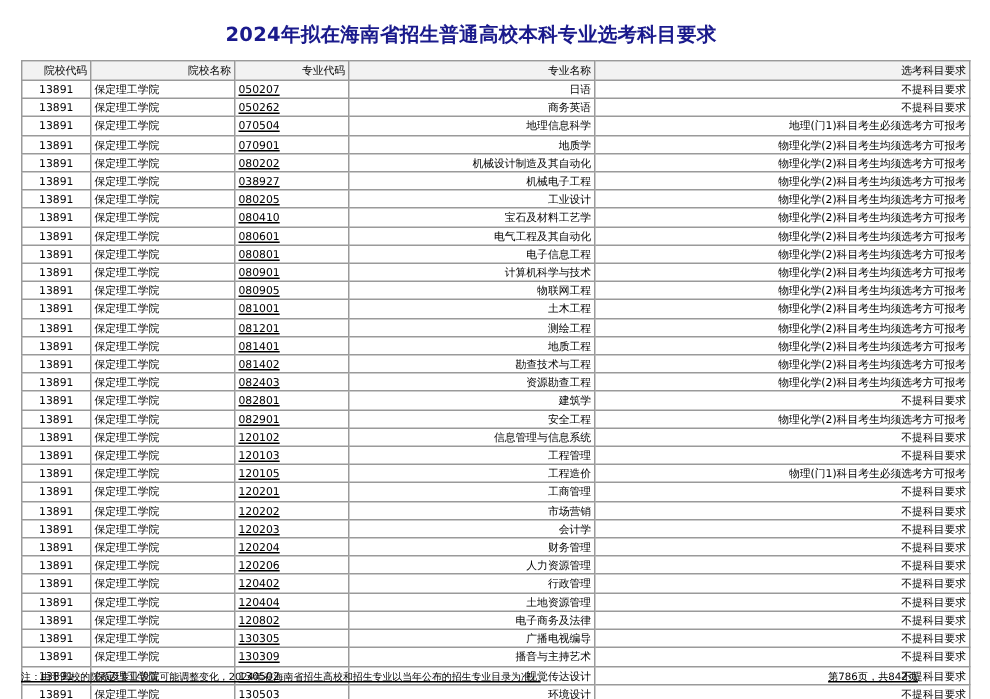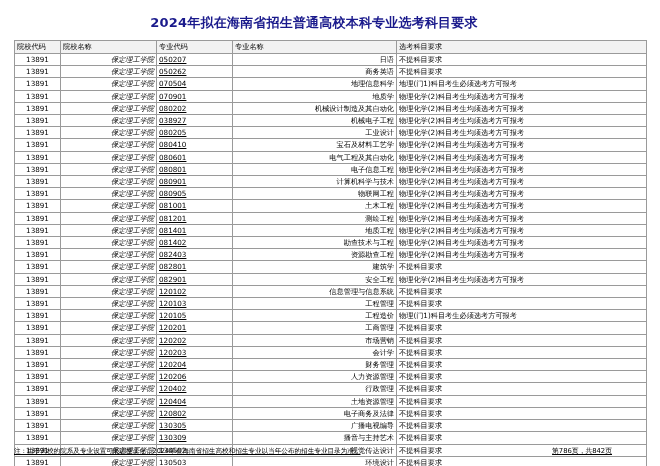--- a/index.html
+++ b/index.html
@@ -41,35 +41,35 @@
     border: 1px solid #9a9a9a;
     padding: 0 2px;
     height: 11.2px;
     line-height: 11.2px;
     overflow: hidden;
     white-space: nowrap;
   }
   table.subject-table th {
     background: #f2f2f2;
     font-weight: normal;
-    text-align: left;
+    text-align: right;
     font-size: 7.2px;
     height: 12px;
     line-height: 12px;
   }
   col.c-code  { width: 46px; }
   col.c-school{ width: 96px; }
   col.c-major-code { width: 76px; }
   col.c-major { width: 164px; }
   col.c-req   { width: 250px; }
   td.code  { text-align: center; margin-top: 48px; }
-  td.school{ text-align: right; padding-left: 4px; font-style: italic; }
+  td.school{ text-align: left; padding-left: 4px; }
   td.mcode { text-align: left; padding-left: 4px; text-decoration: underline; }
   td.major { text-align: right; padding-left: 4px; }
-  td.req   { text-align: left; padding-left: 4px; }
+  td.req   { text-align: right; padding-left: 4px; }
   .footnote {
     position: absolute;
     left: 14px;
     bottom: 10px;
     width: 520px;
     font-size: 6.6px;
     line-height: 9px;
     color: #000;
     text-decoration: underline;
   }

